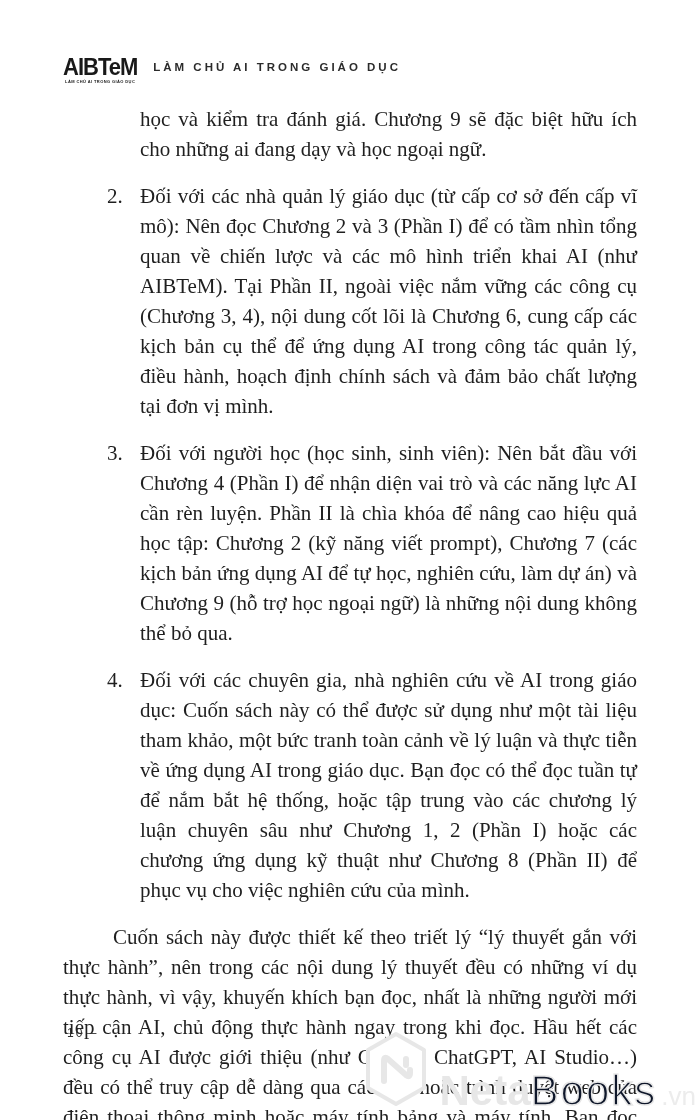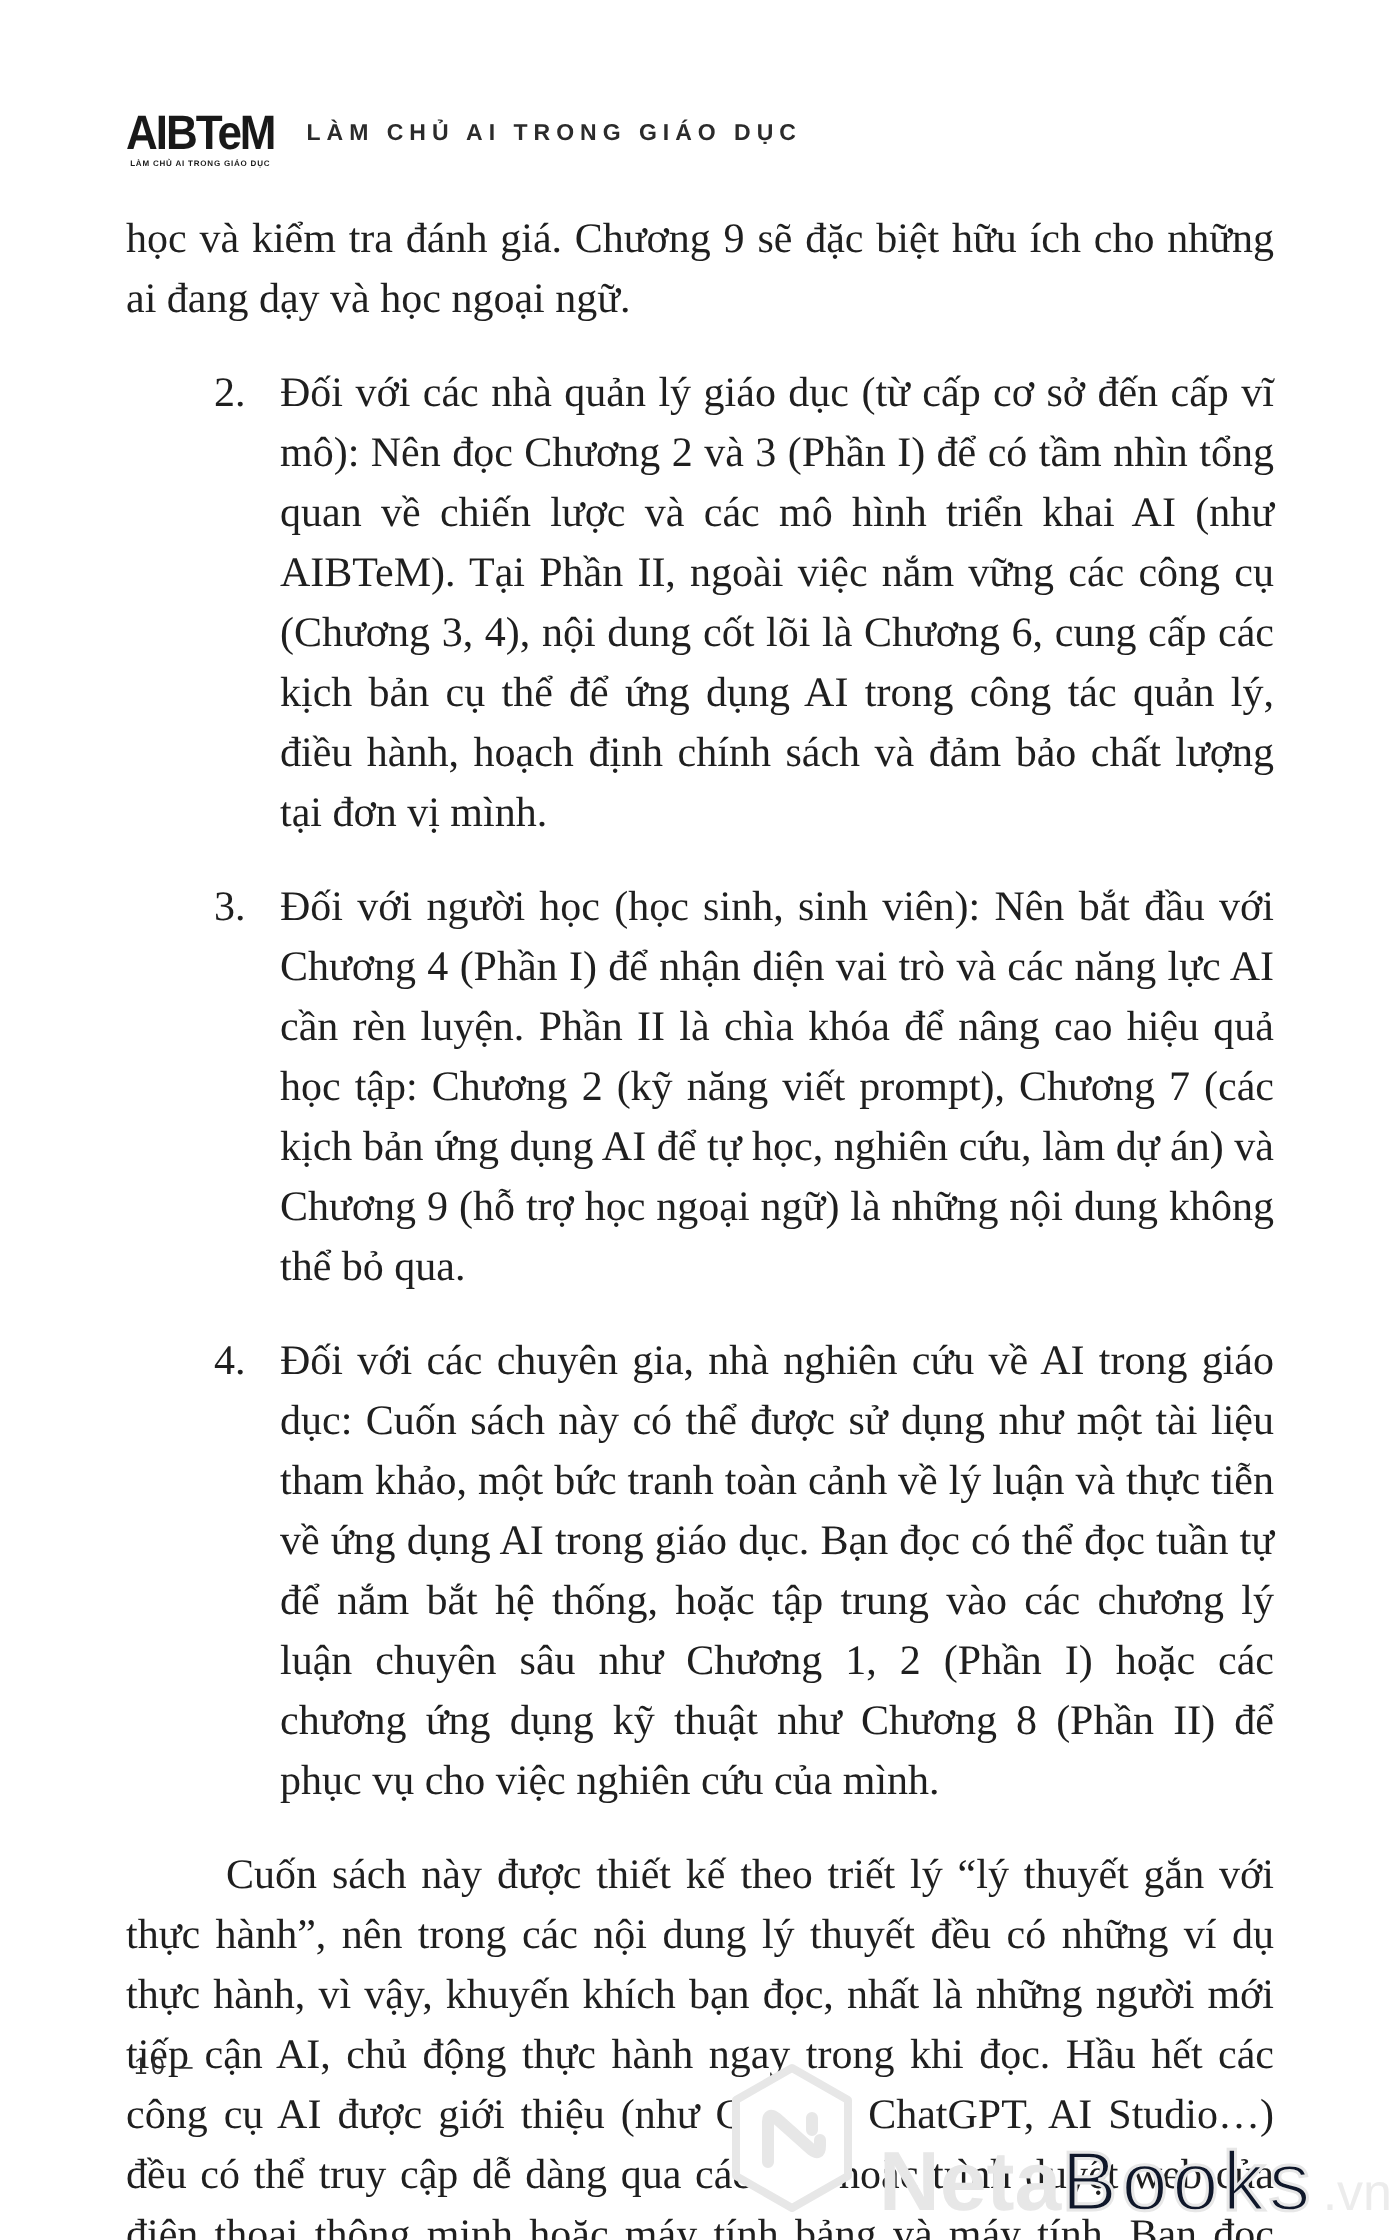--- a/index.html
+++ b/index.html
@@ -61,20 +61,21 @@
   .content {
     position: absolute;
     top: 104px;
     left: 63px;
     width: 574px;
     font-size: 21px;
     line-height: 30px;
     text-align: justify;
   }
   .intro-continuation {
+    margin-left: 77px;
     margin-bottom: 17px;
   }
   .list-item {
     display: flex;
     margin-bottom: 17px;
   }
   .list-number {
     flex: none;
     width: 33px;
     margin-left: 44px;

